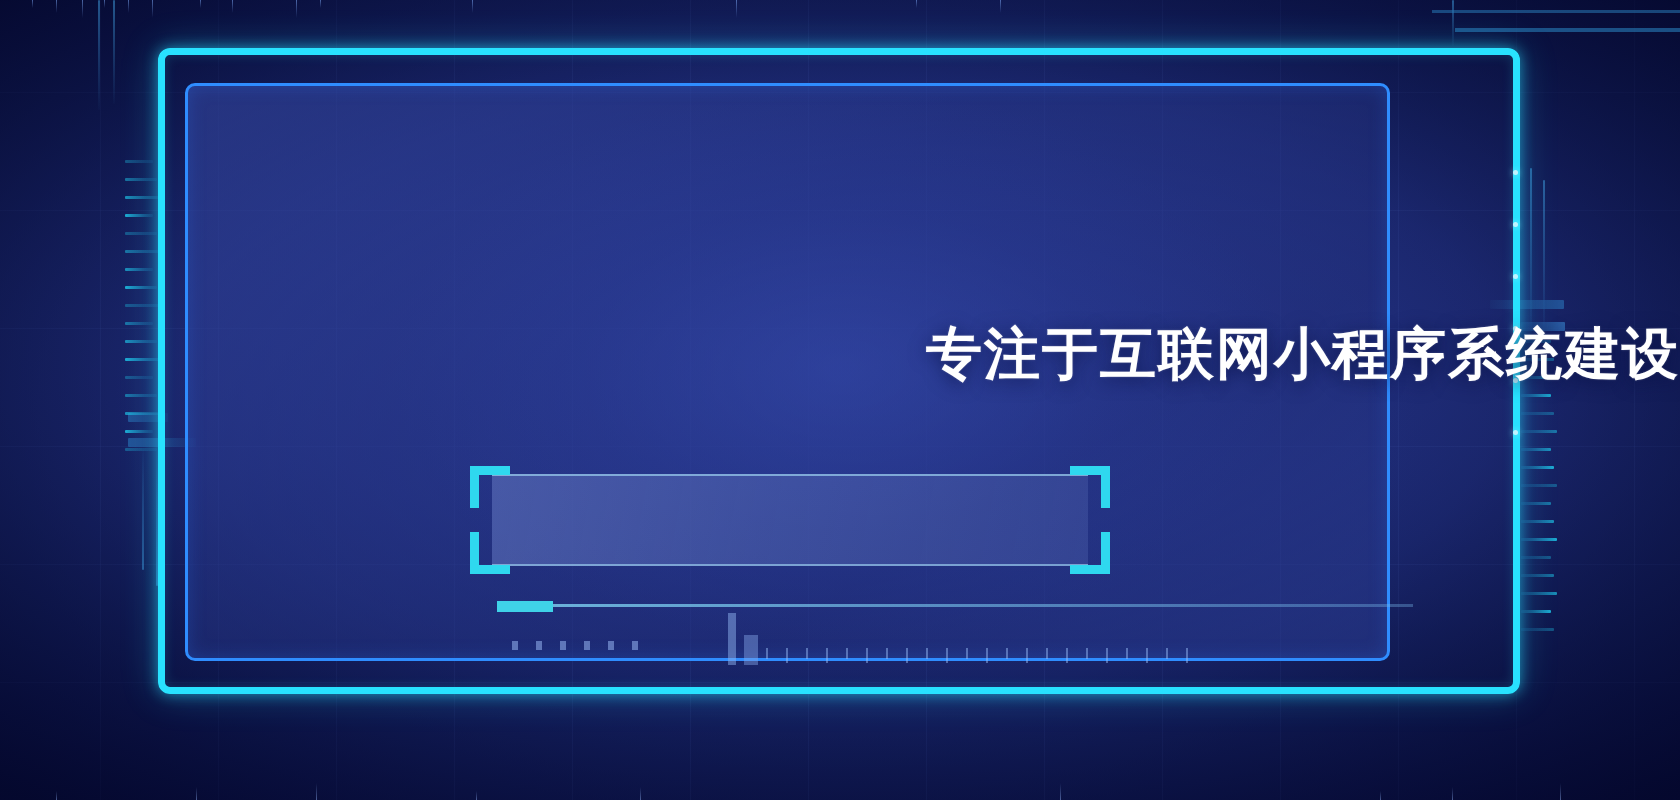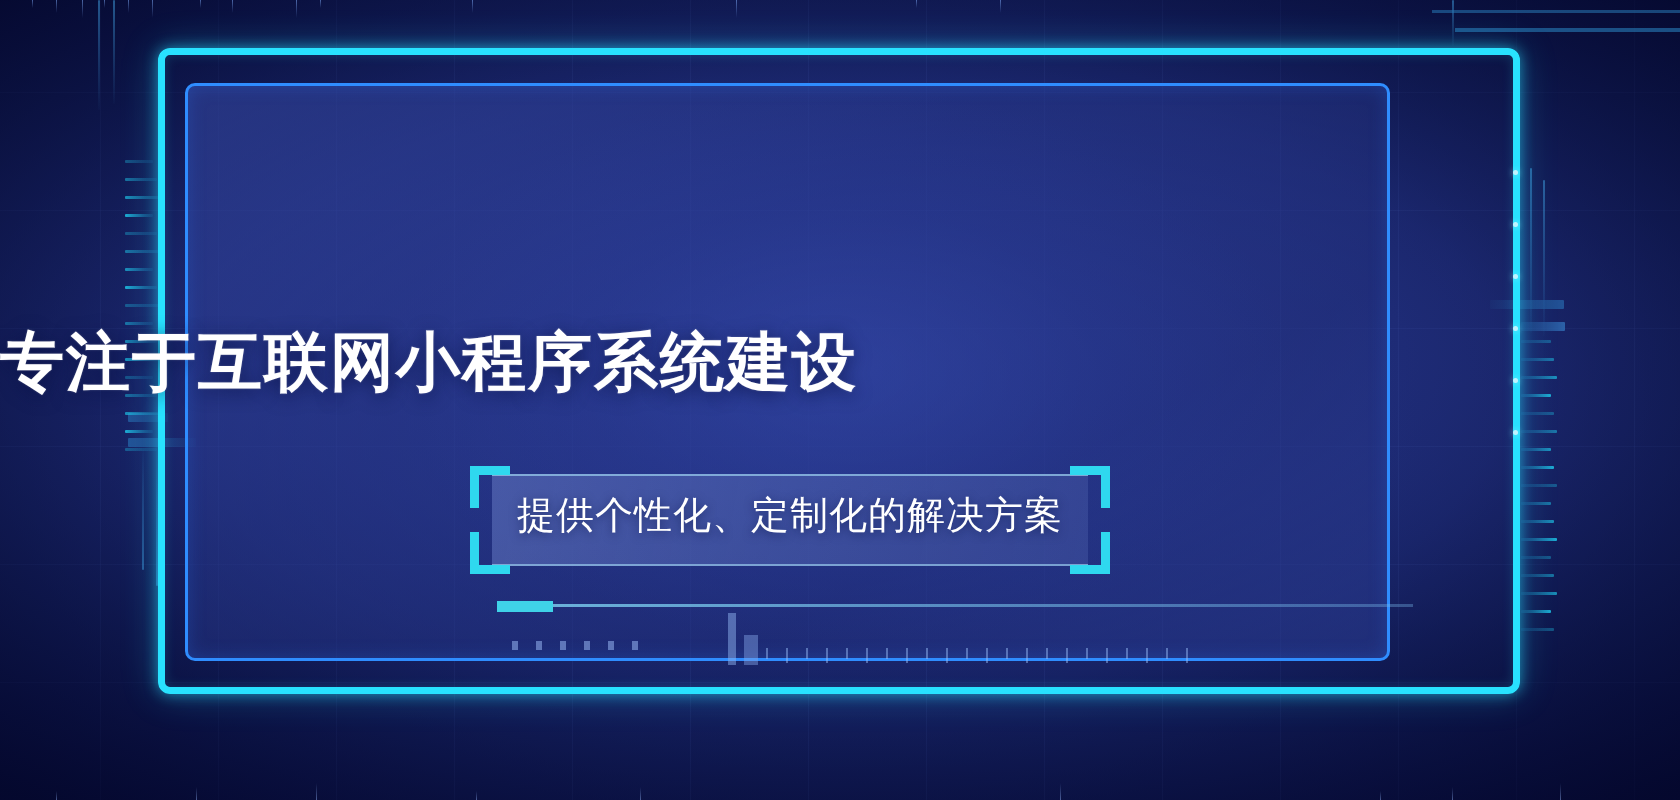--- a/index.html
+++ b/index.html
@@ -149,22 +149,22 @@
     background: #bff4ff;
     box-shadow: 0 0 6px rgba(150,240,255,0.9);
   }
 
   
   .headline {
     position: absolute;
     left: 0;
     top: 286px;
     width: 1680px;
-    text-align: left;
-    font-size: 64px;
+    text-align: right;
+    font-size: 56px;
     line-height: 1.06;
     font-weight: bold;
     color: #ffffff;
     letter-spacing: 2px;
     text-shadow: 0 3px 18px rgba(8,16,70,0.75), 0 0 2px rgba(255,255,255,0.35);
     white-space: nowrap;
   }
 
   
   .sub-wrap {
@@ -368,21 +368,20 @@
     </div>
 
   <h1 class="headline">专注于互联网小程序系统建设</h1>
 
   <div class="sub-wrap">
     <div class="sub-box"></div>
     <span class="corner tl"></span>
     <span class="corner bl"></span>
     <span class="corner tr"></span>
     <span class="corner br"></span>
-    <div class="sub-text">提供个性化、定制化的解决方案</div>
   </div>
 
   <div class="mini-bracket"></div>
   <div class="mini-line"></div>
   <div class="dot-row" id="dot-row">
       <i style="left: 0px;"></i>
       <i style="left: 24px;"></i>
       <i style="left: 48px;"></i>
       <i style="left: 72px;"></i>
       <i style="left: 96px;"></i>

